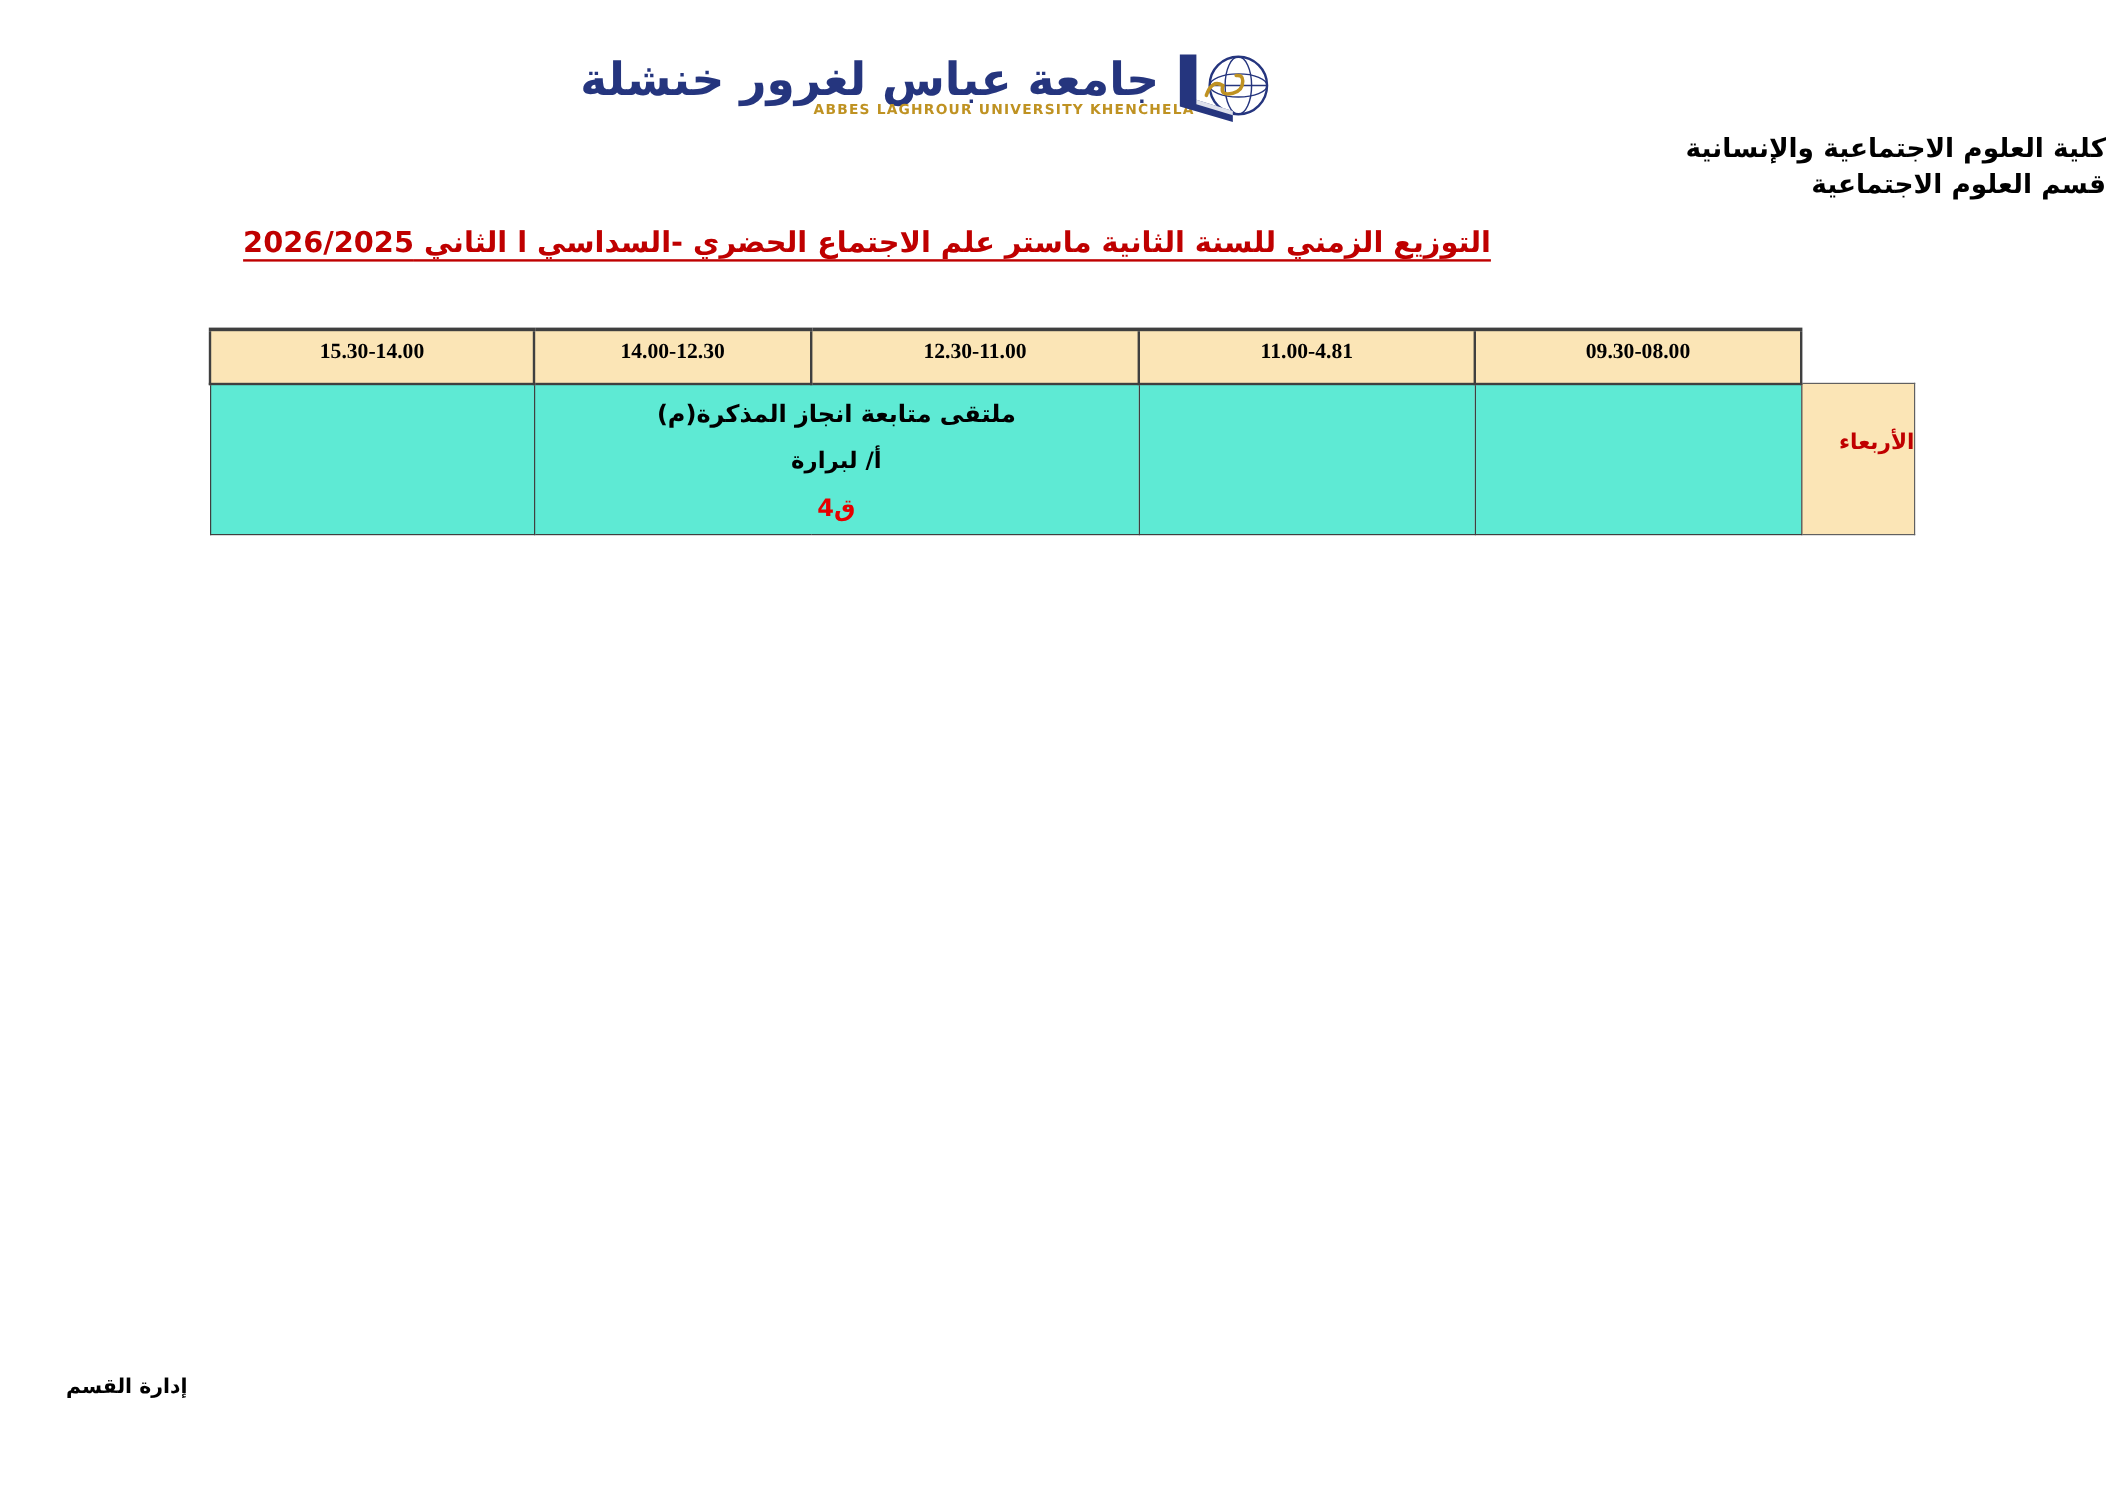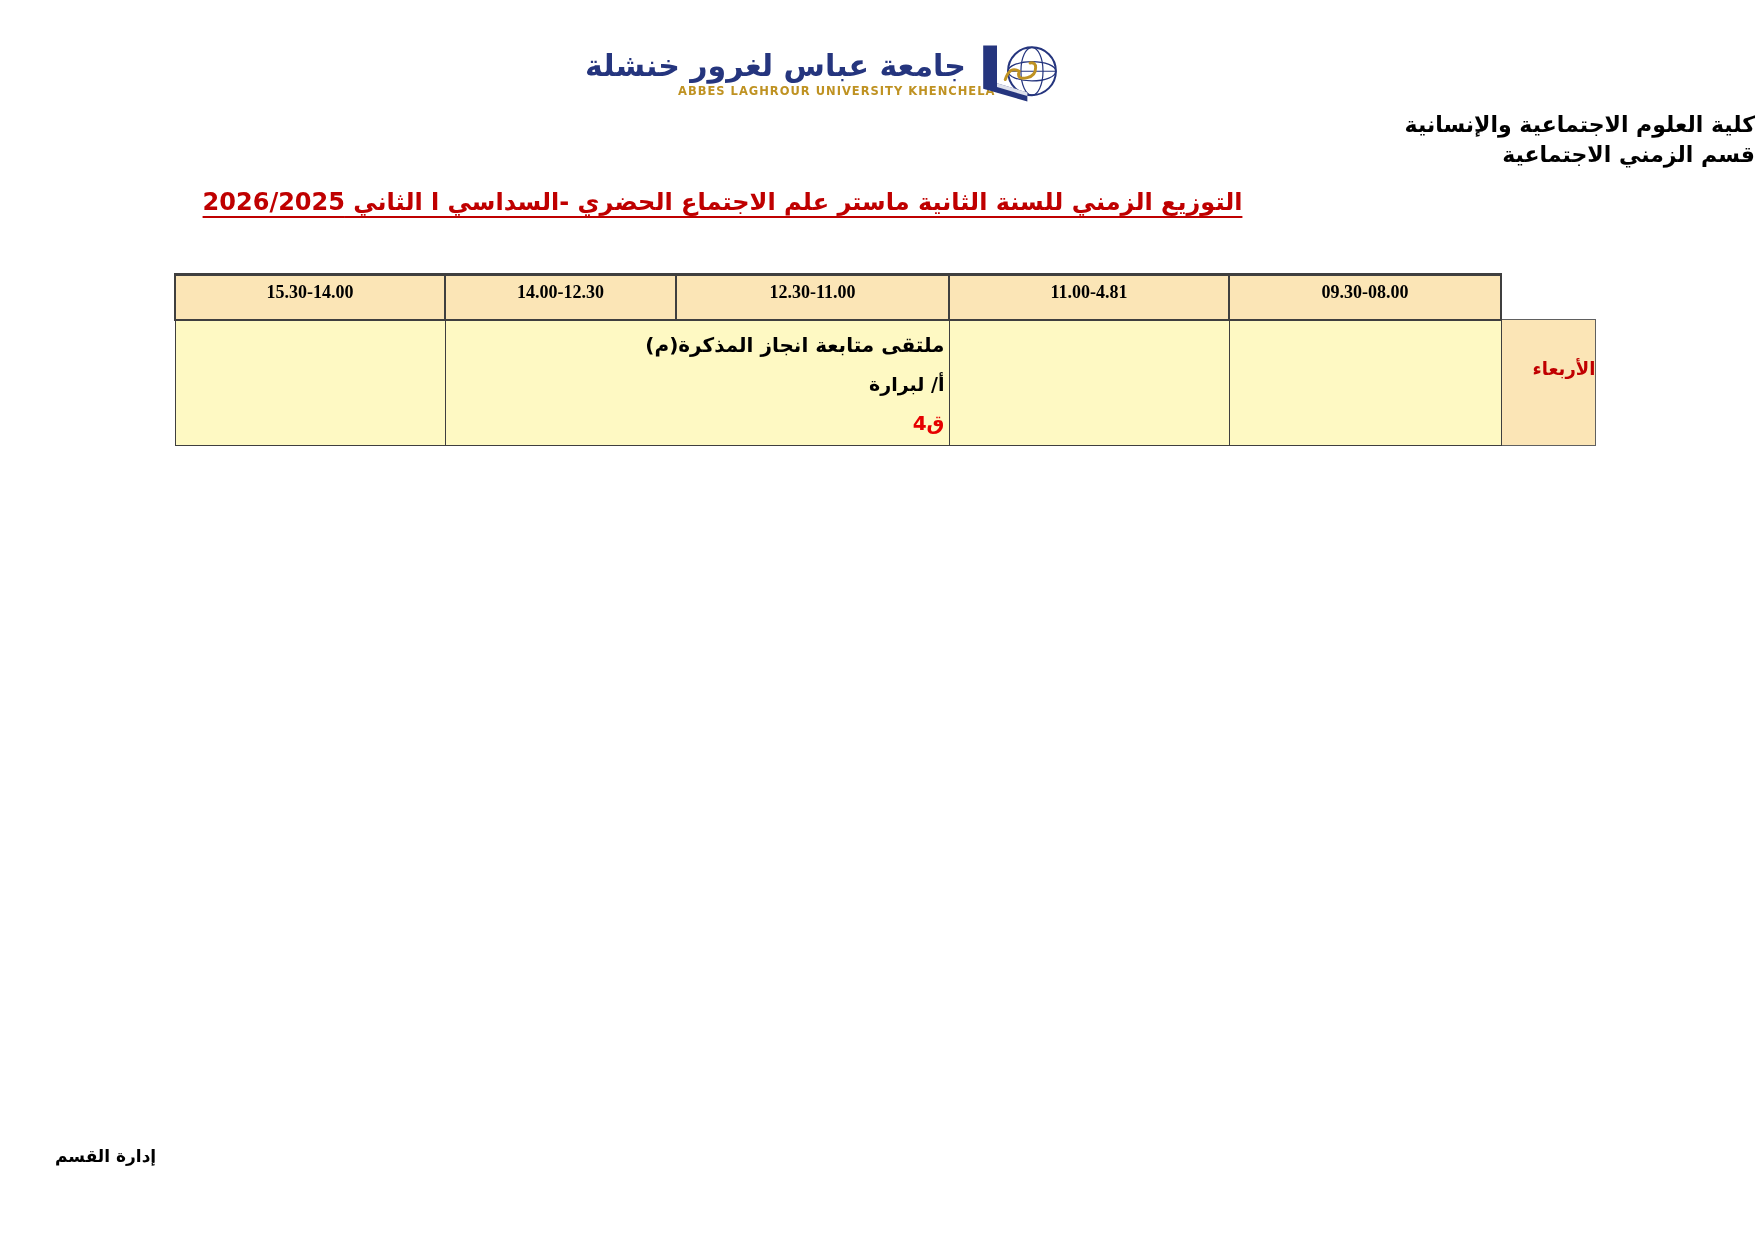--- a/index.html
+++ b/index.html
@@ -18,21 +18,21 @@
     font-family:"DejaVu Sans",sans-serif;color:#000;
   }
 
   
   .logo-wrap{
     position:absolute;top:40px;left:678px;width:392px;
     display:flex;align-items:center;gap:8px;
   }
   .logo-text{width:288px;text-align:center;}
   .logo-arabic{
-    font-size:30px;font-weight:bold;color:var(--logo-navy);
+    font-size:38px;font-weight:bold;color:var(--logo-navy);
     line-height:32px;white-space:nowrap;
   }
   .logo-english{
     font-size:11.5px;font-weight:bold;color:var(--logo-gold);
     letter-spacing:1px;white-space:nowrap;margin-top:2px;
   }
   .logo-icon{width:92px;height:68px;flex:0 0 auto;}
 
   
   .faculty-block{position:absolute;top:110px;left:0;width:1755px;}
@@ -55,21 +55,21 @@
     background:var(--header-fill);
     border:2px solid var(--border-dark);
     border-top:3px solid var(--border-dark);
     height:45px;vertical-align:middle;text-align:center;
     font-family:"Liberation Serif",serif;font-size:18px;font-weight:bold;
     padding-bottom:10px;
   }
   .ghost{border:none;background:transparent;}
   .td{
     border:1.5px solid var(--border-dark);
-    height:124px;background:#fef9c3;vertical-align:middle;text-align:right;
+    height:124px;background:#5eead4;vertical-align:middle;text-align:center;
   }
   .session-inner{
     height:124px;display:flex;flex-direction:column;justify-content:space-between;
     padding:12px 4px 10px 4px;
   }
   .course-line{font-size:20px;font-weight:bold;}
   .teacher-line{font-size:19px;font-weight:bold;}
   .room-line{font-size:20px;font-weight:bold;color:var(--room-red);}
   .day-cell{
     background:var(--header-fill);
@@ -103,21 +103,21 @@
       <path d="M10,5 L25,5 L25,46 L58,56 L58,66 L10,52 Z" fill="#25357E"></path>
       <path d="M25,46 L58,56 L58,60 L25,50 Z" fill="#ffffff" opacity="0.85"></path>
 
       <path d="M34,42 q5,-15 15,-9 q-3,10 9,7 q9,-2 9,-11 q0,-6 -6,-5" fill="none" stroke="#BF9222" stroke-width="3.2" stroke-linecap="round"></path>
     </svg>
   </span>
 </div>
 
 <div class="faculty-block">
   <div class="faculty-line" dir="rtl">كلية العلوم الاجتماعية والإنسانية</div>
-  <div class="faculty-line" dir="rtl">قسم الزمني الاجتماعية</div>
+  <div class="faculty-line" dir="rtl">قسم العلوم الاجتماعية</div>
 </div>
 
 <div class="doc-title" dir="rtl">التوزيع الزمني للسنة الثانية ماستر علم الاجتماع الحضري  -السداسي ا الثاني 2026/2025</div>
 
 <table class="timetable">
   <colgroup>
     <col style="width:270px">
       <col style="width:231px">
       <col style="width:273px">
     <col style="width:280px">

